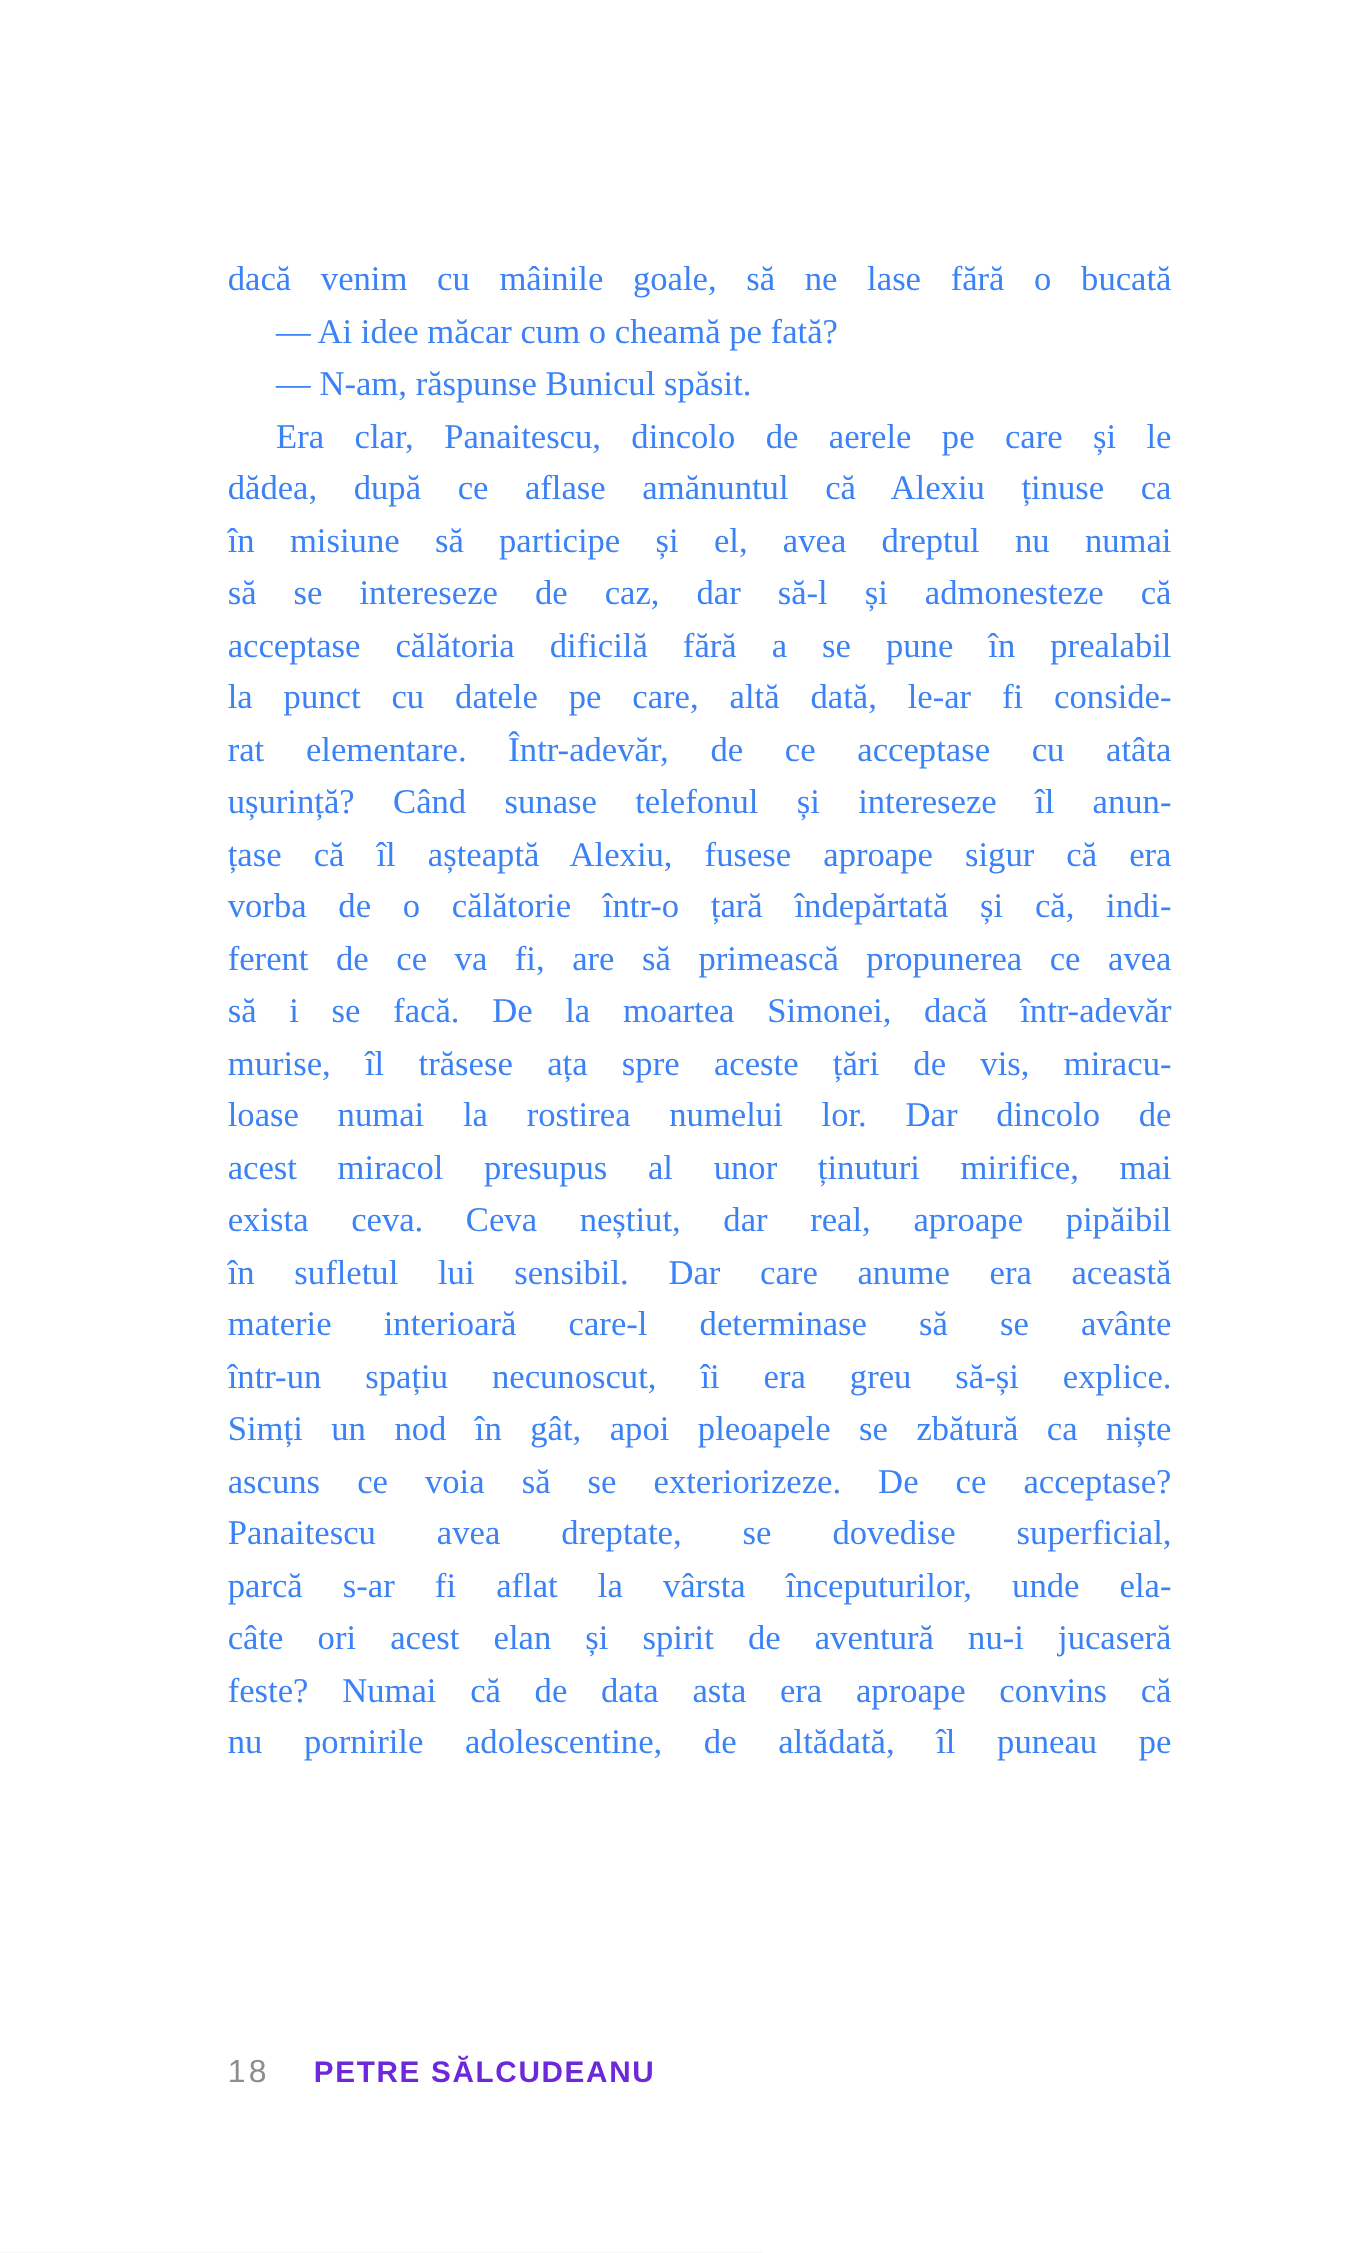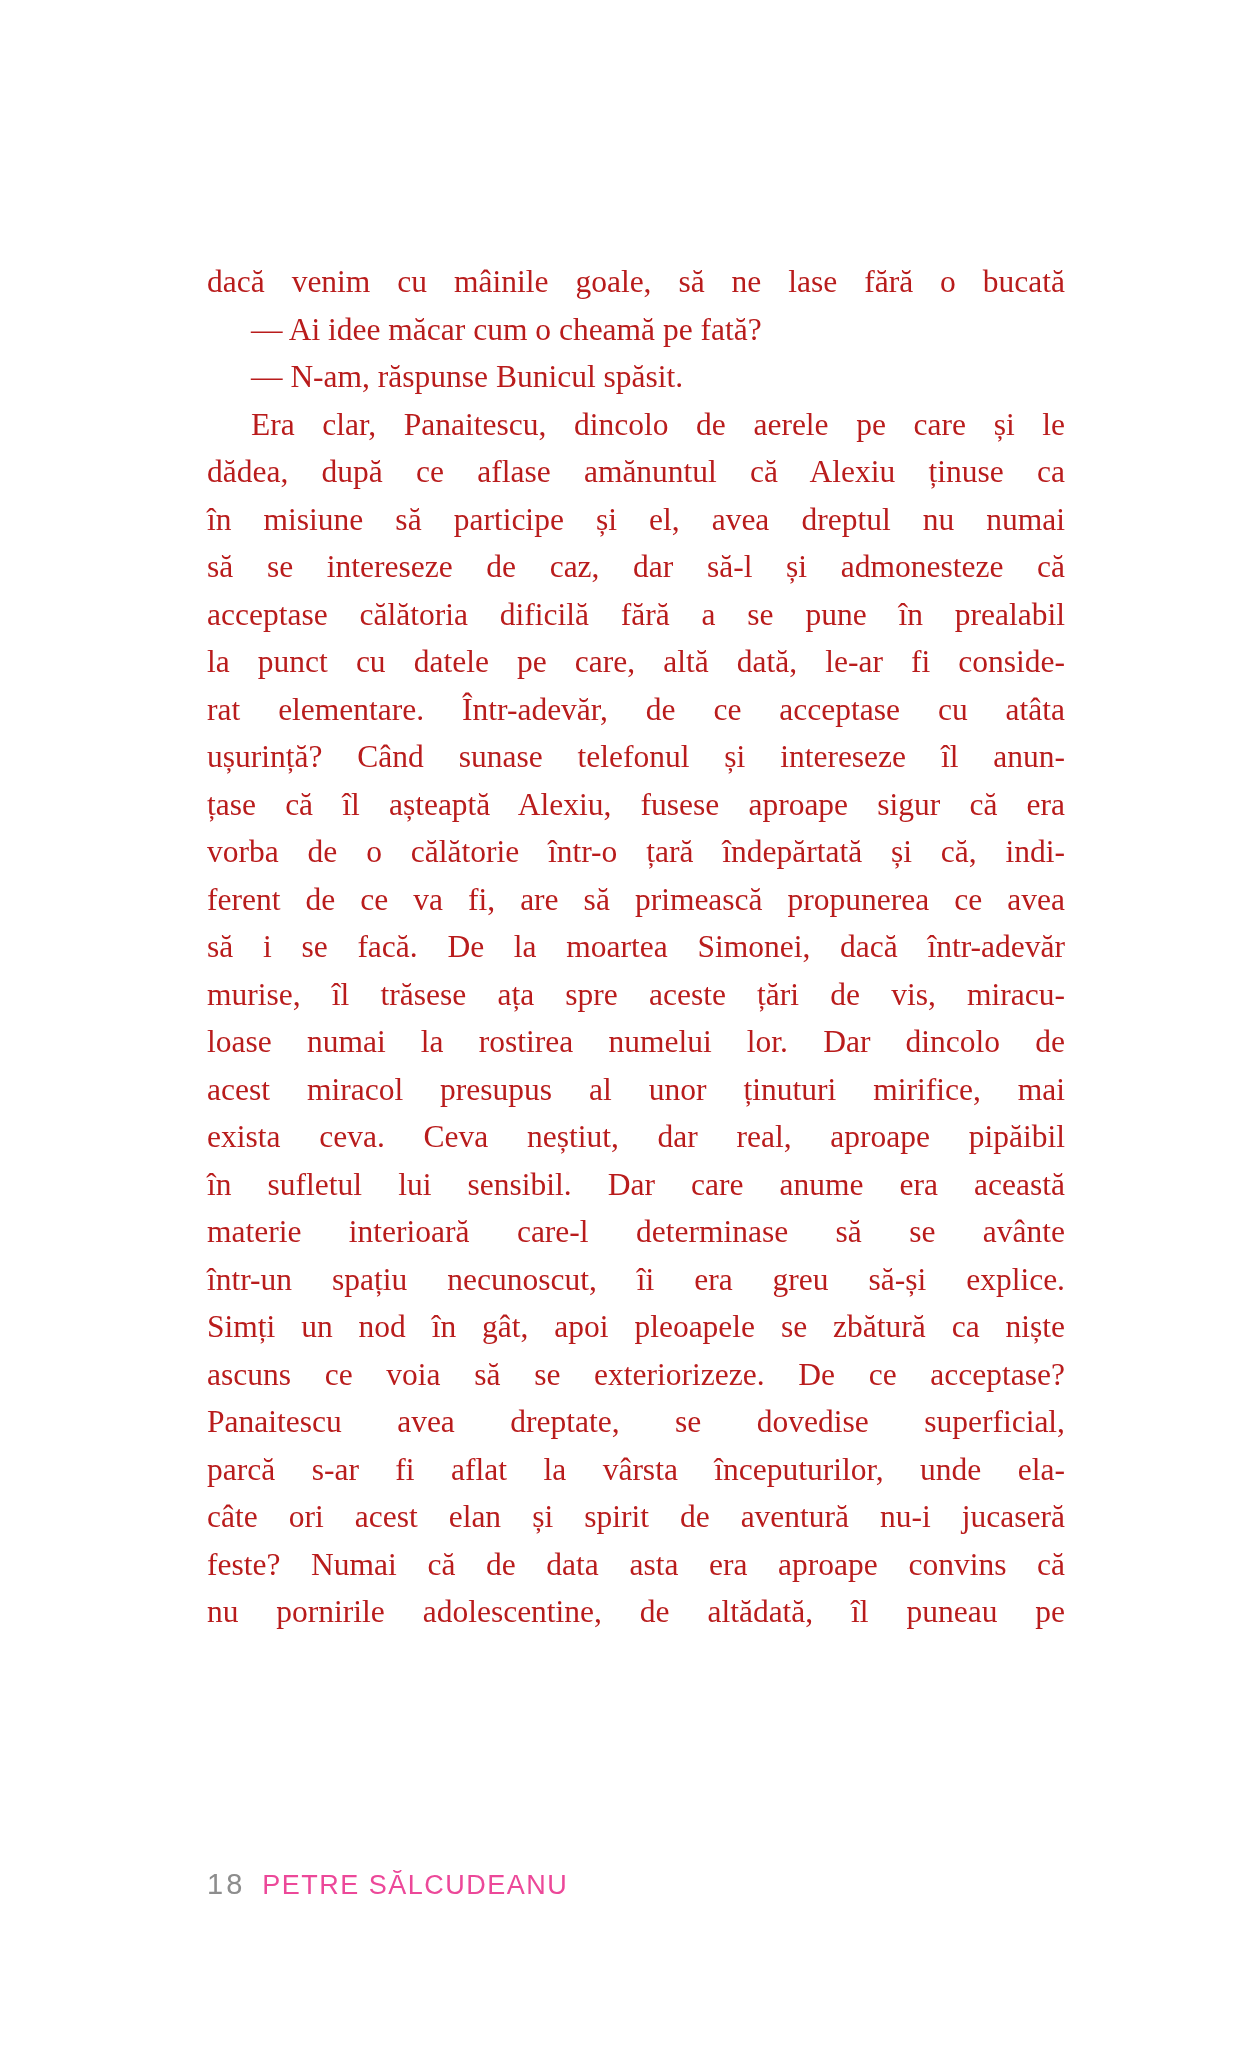--- a/index.html
+++ b/index.html
@@ -11,23 +11,23 @@
     position: relative;
     width: 1240px;
     height: 2048px;
     background: #ffffff;
     overflow: hidden;
     font-family: "Liberation Serif", "DejaVu Serif", serif;
   }
   .text-block {
     position: absolute;
     left: 207px;
-    top: 258px;
+    top: 230px;
     width: 858px;
-    color: #b91c1c;
+    color: #3b82f6;
     font-size: 31.5px;
     line-height: 47.5px;
     -webkit-font-smoothing: antialiased;
   }
   .line {
     text-align: left;
     white-space: normal;
   }
   .line.just {
     text-align: justify;
@@ -35,35 +35,35 @@
   }
   .line.ind {
     text-indent: 44px;
   }
   .footer {
     position: absolute;
     left: 207px;
     top: 1868px;
     display: flex;
     align-items: baseline;
-    gap: 17px;
+    gap: 40px;
   }
   .page-number {
     font-family: "Liberation Sans", "DejaVu Sans", sans-serif;
     font-weight: 300;
     font-size: 29px;
     letter-spacing: 3px;
     color: #8d8d8d;
   }
   .author-name {
     font-family: "Liberation Sans", "DejaVu Sans", sans-serif;
-    font-weight: 400;
+    font-weight: 700;
     font-size: 27px;
     letter-spacing: 1.5px;
-    color: #ec4899;
+    color: #6d28d9;
   }
 </style>
 </head>
 <body>
 
 <div class="page">
 
   <div class="text-block">
 
   <div class="line just">dacă venim cu mâinile goale, să ne lase fără o bucată</div>

